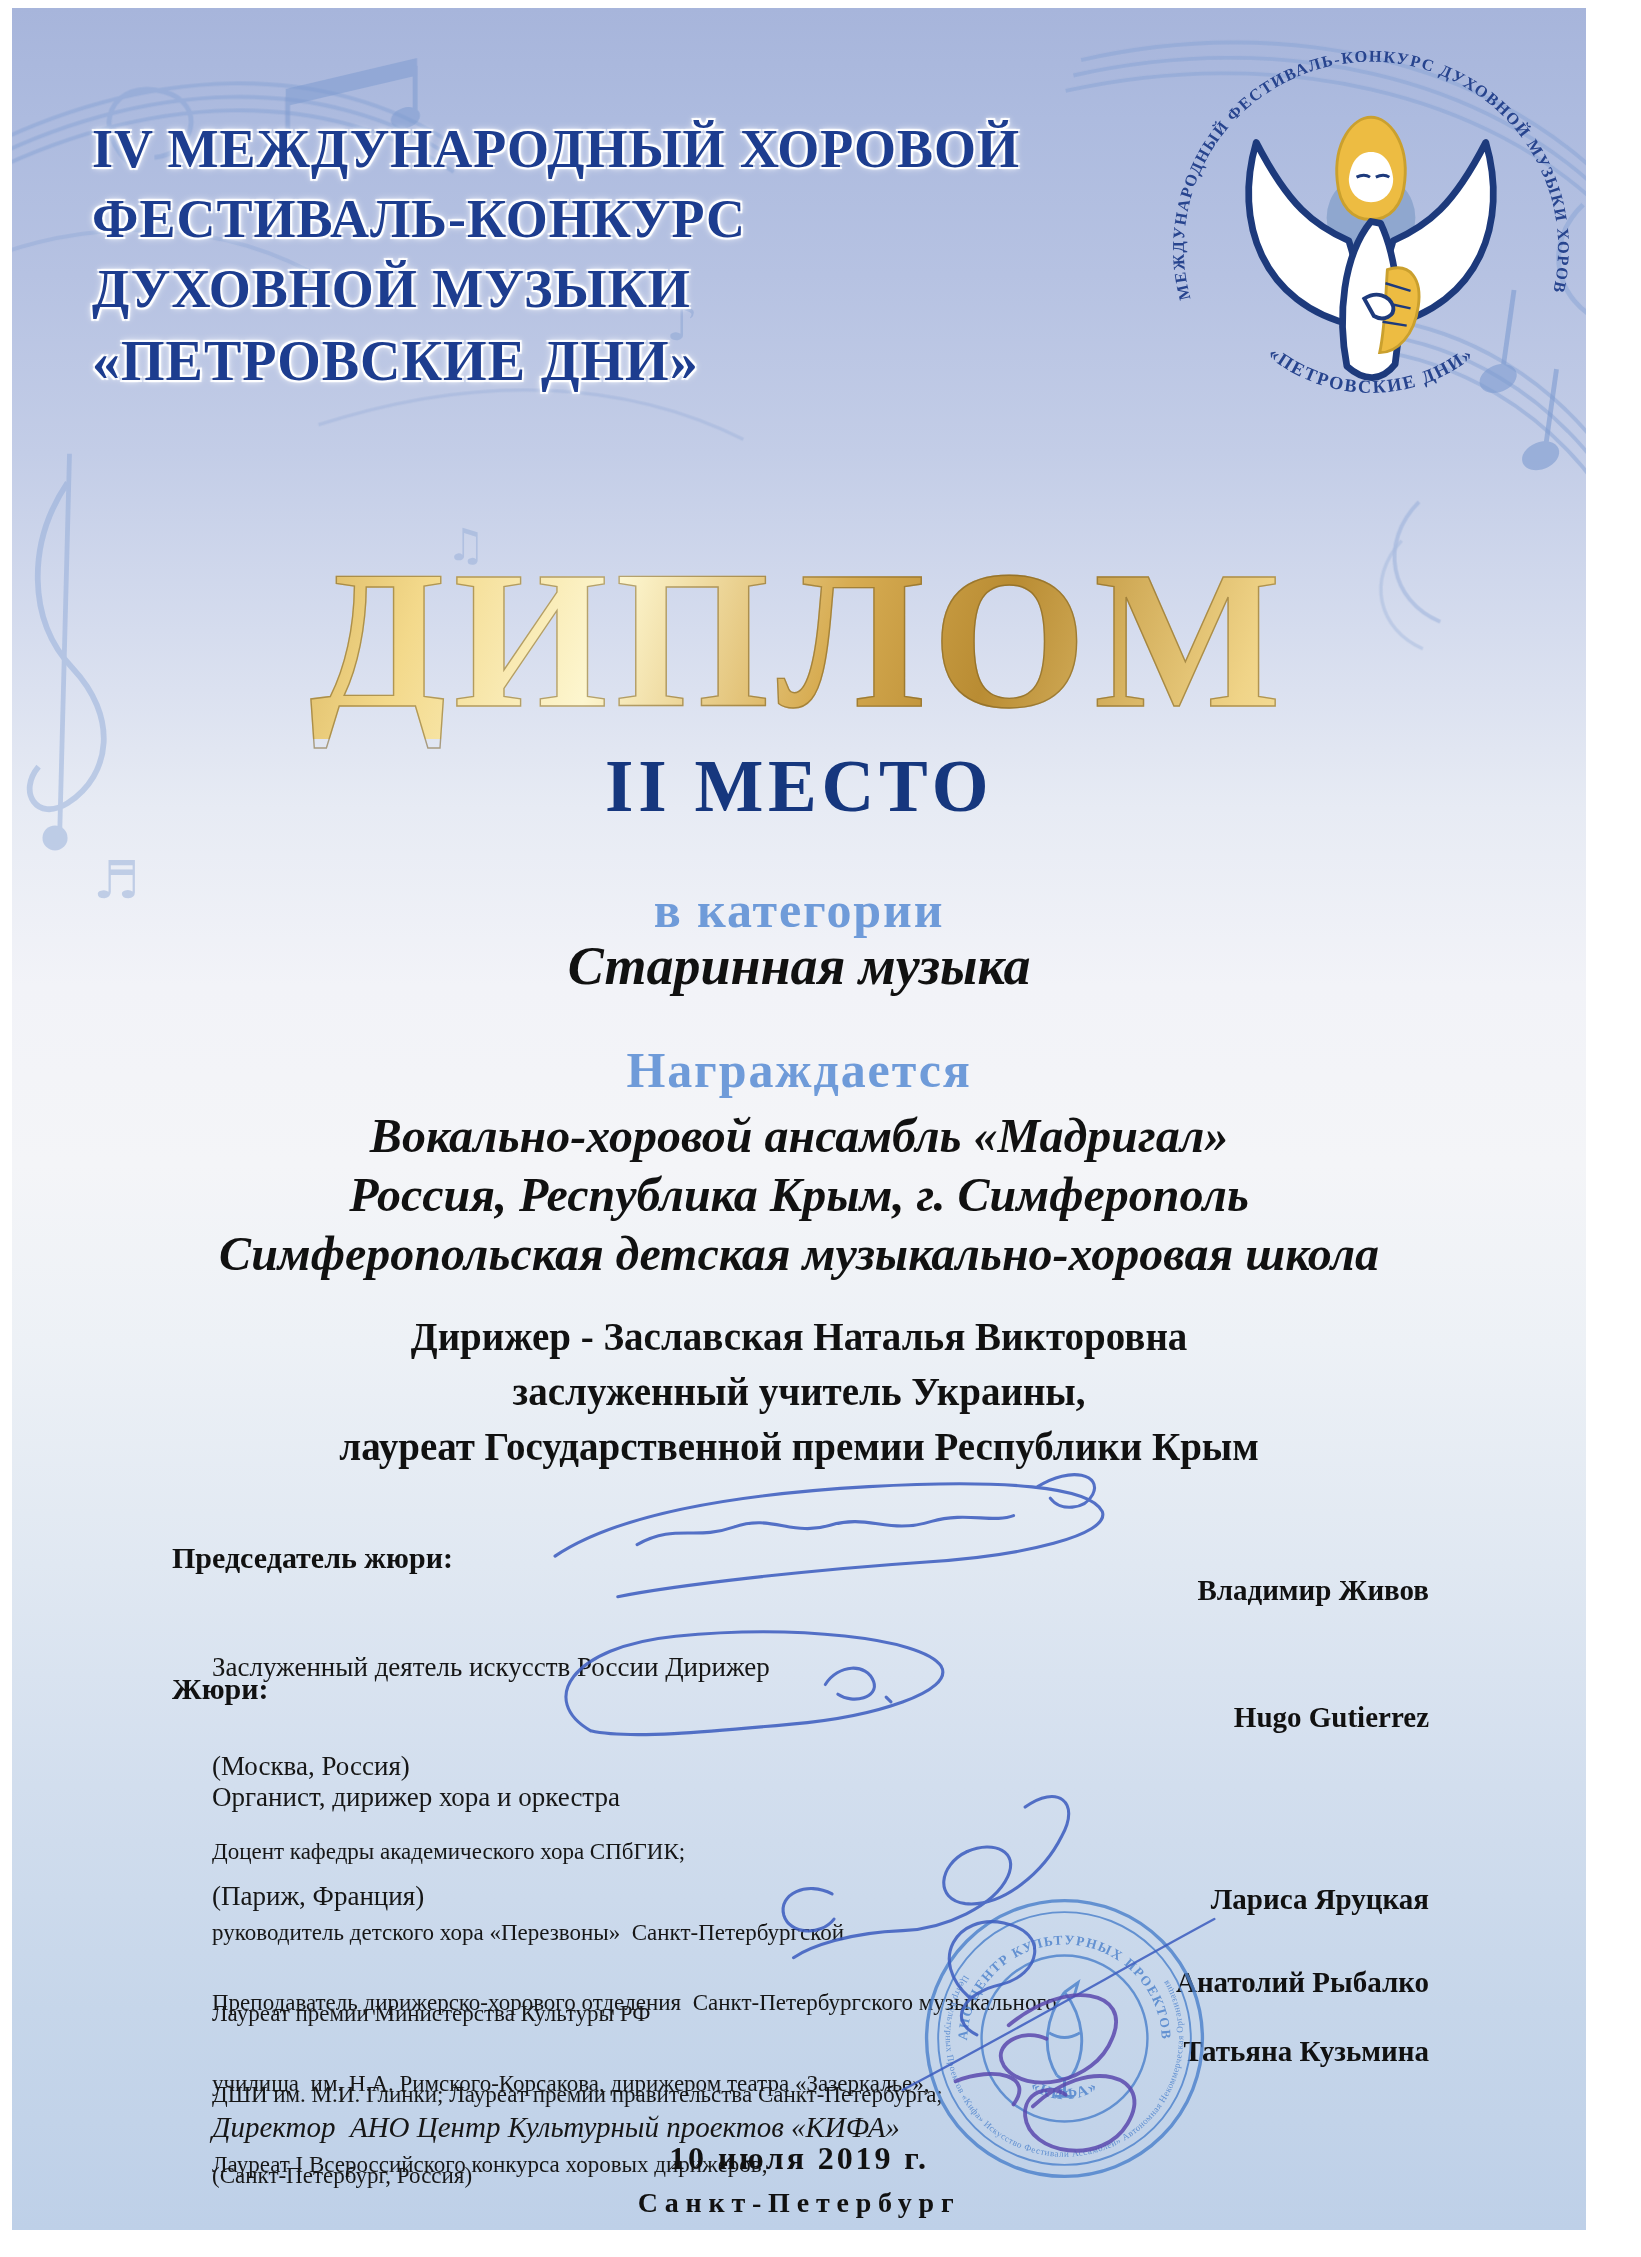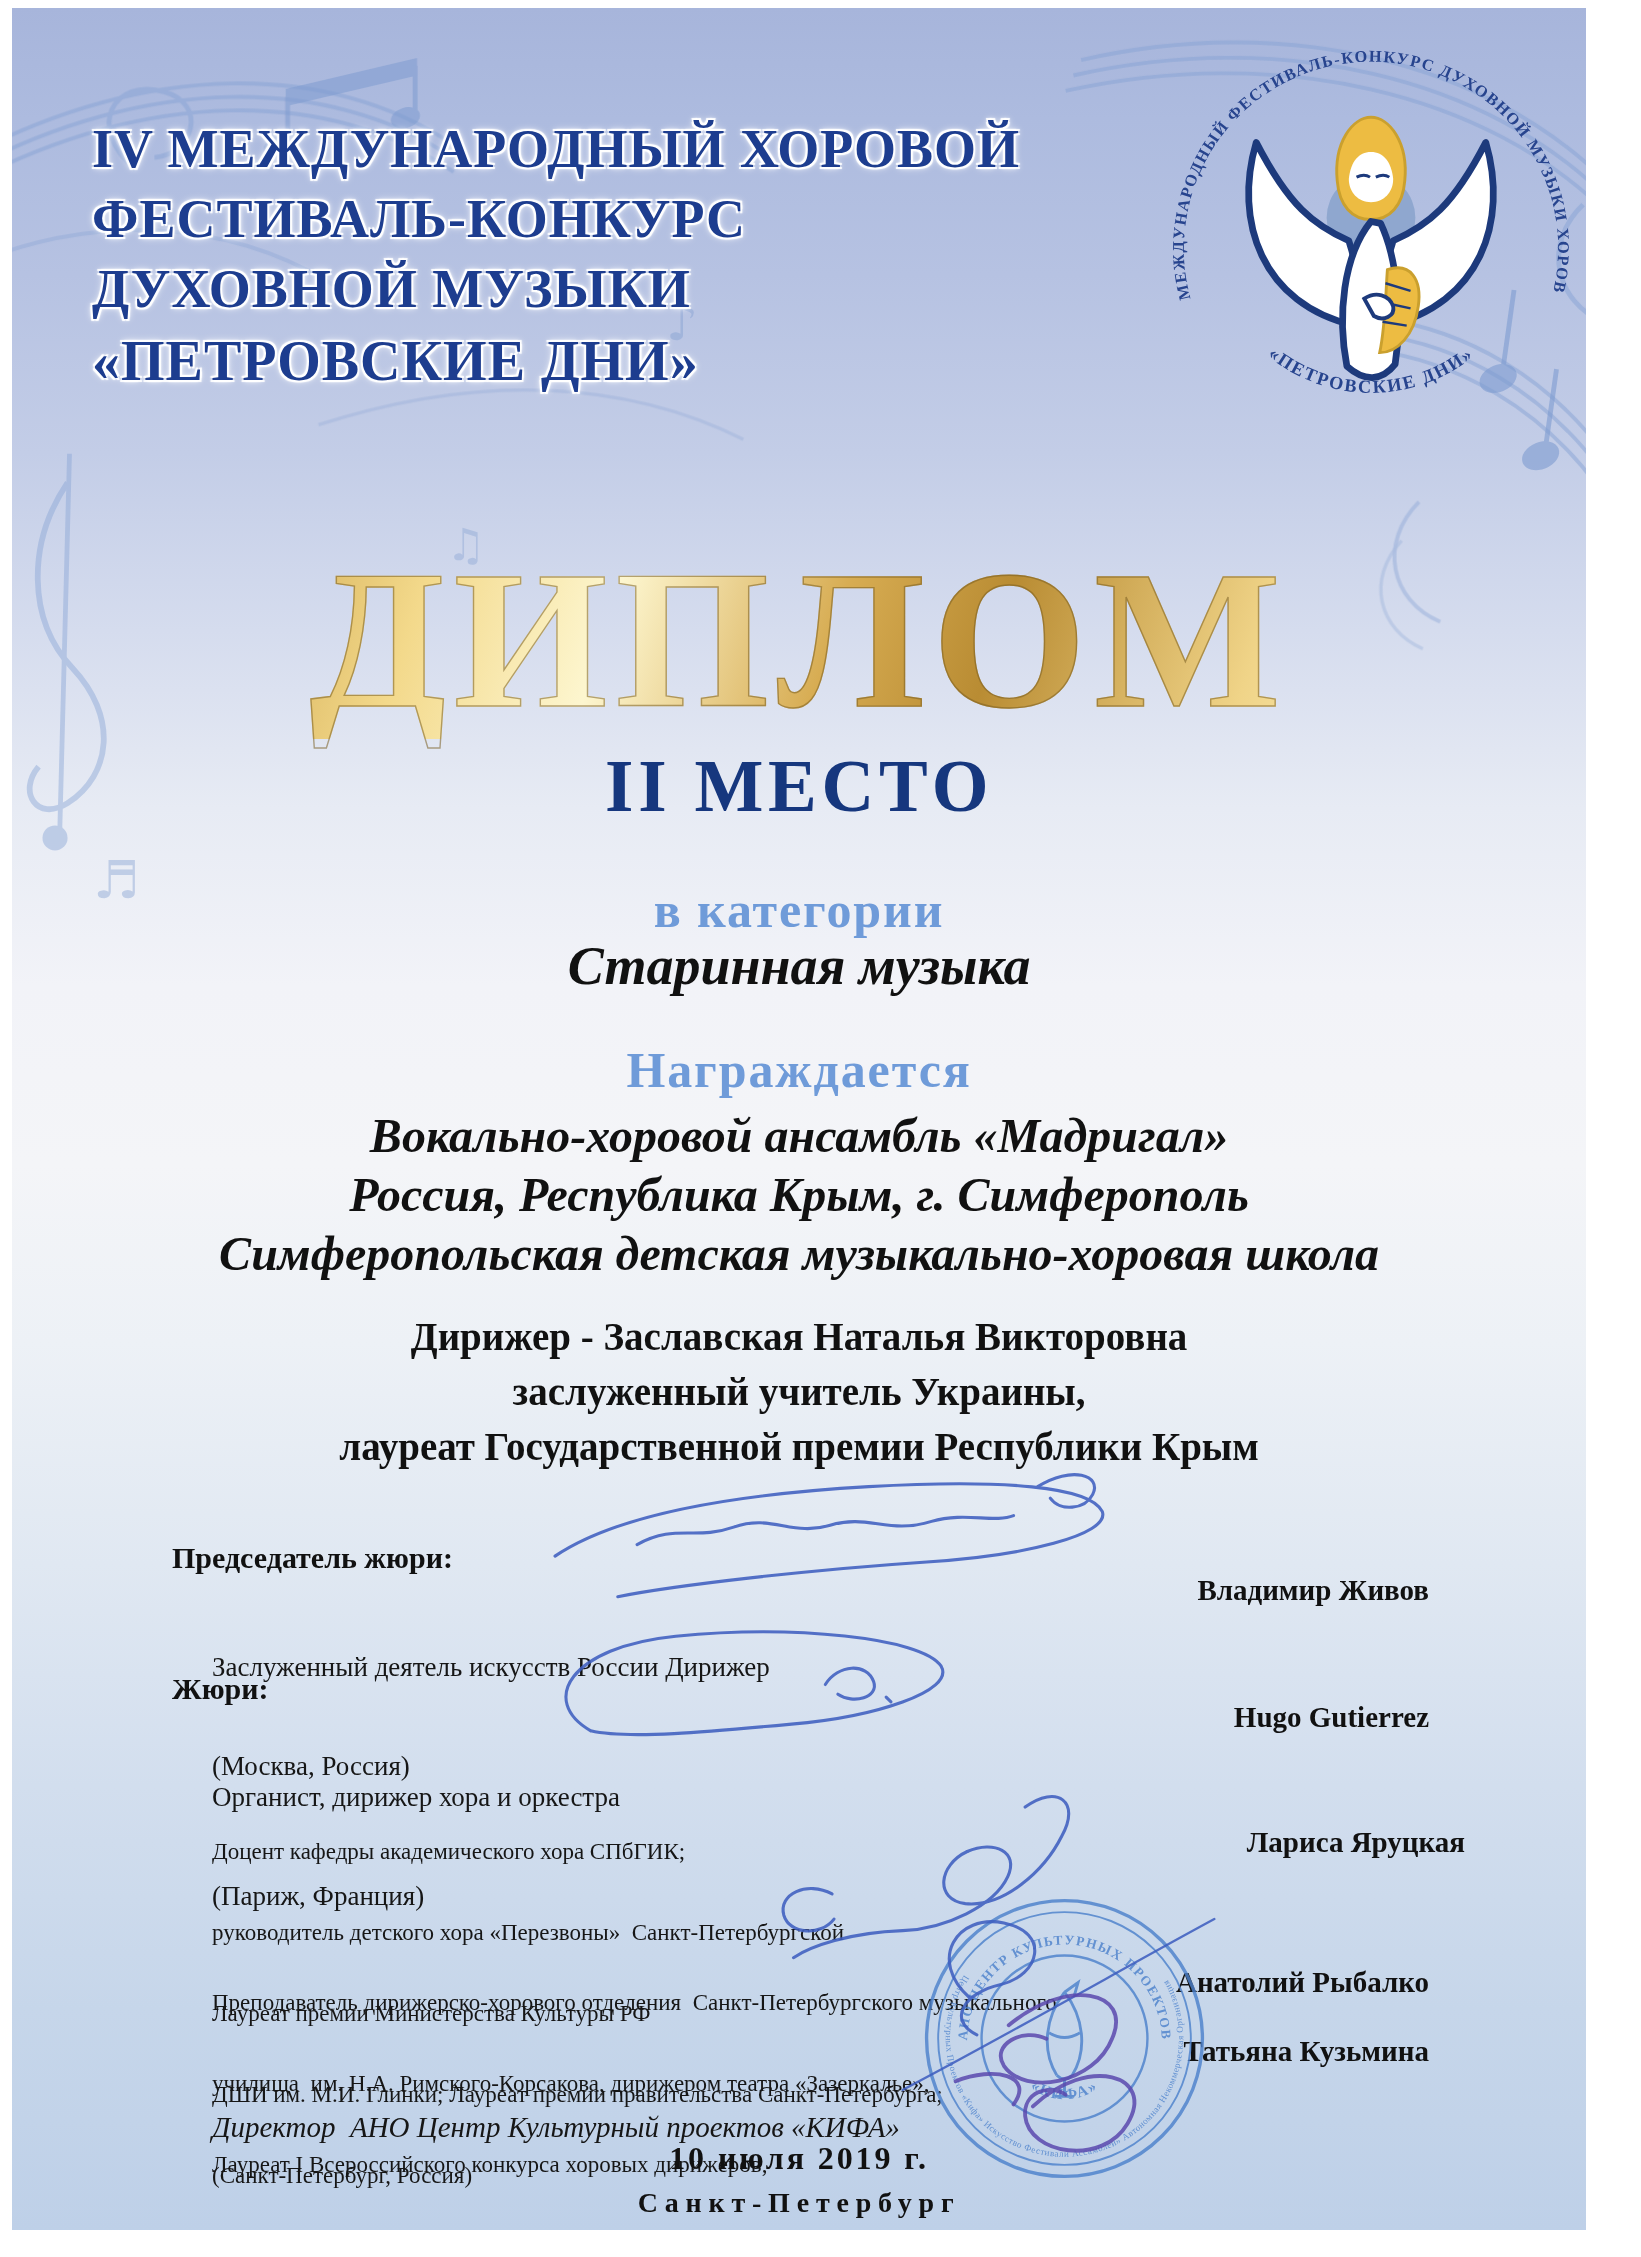--- a/index.html
+++ b/index.html
@@ -152,21 +152,21 @@
   </div>
   <div class="jname" style="top:1701px;">Hugo Gutierrez</div>
 
   <div class="jdesc small" style="top:1784px;">
     <div>Доцент кафедры академического хора СПбГИК;</div>
     <div>руководитель детского хора «Перезвоны»  Санкт-Петербургской</div>
     <div>Лауреат премии Министерства Культуры РФ</div>
     <div>ДШИ им. М.И. Глинки; Лауреат премии правительства Санкт-Петербурга;</div>
     <div>(Санкт-Петербург, Россия)</div>
   </div>
-  <div class="jname" style="top:1826px;margin-left:36px;">Лариса Яруцкая</div>
+  <div class="jname" style="top:1883px;">Лариса Яруцкая</div>
 
   <div class="jdesc small" style="top:1935px;">
     <div>Преподаватель дирижерско-хорового отделения  Санкт-Петербургского музыкального</div>
     <div>училища  им. Н.А. Римского-Корсакова, дирижером театра «Зазеркалье»,</div>
     <div>Лауреат I Всероссийского конкурса хоровых дирижеров,</div>
     <div>Лауреат года Республики Карелия.</div>
   </div>
   <div class="jname" style="top:1966px;">Анатолий Рыбалко</div>
 
   <div class="jdesc" style="top:2045px;font-size:29px;font-style:italic;">

